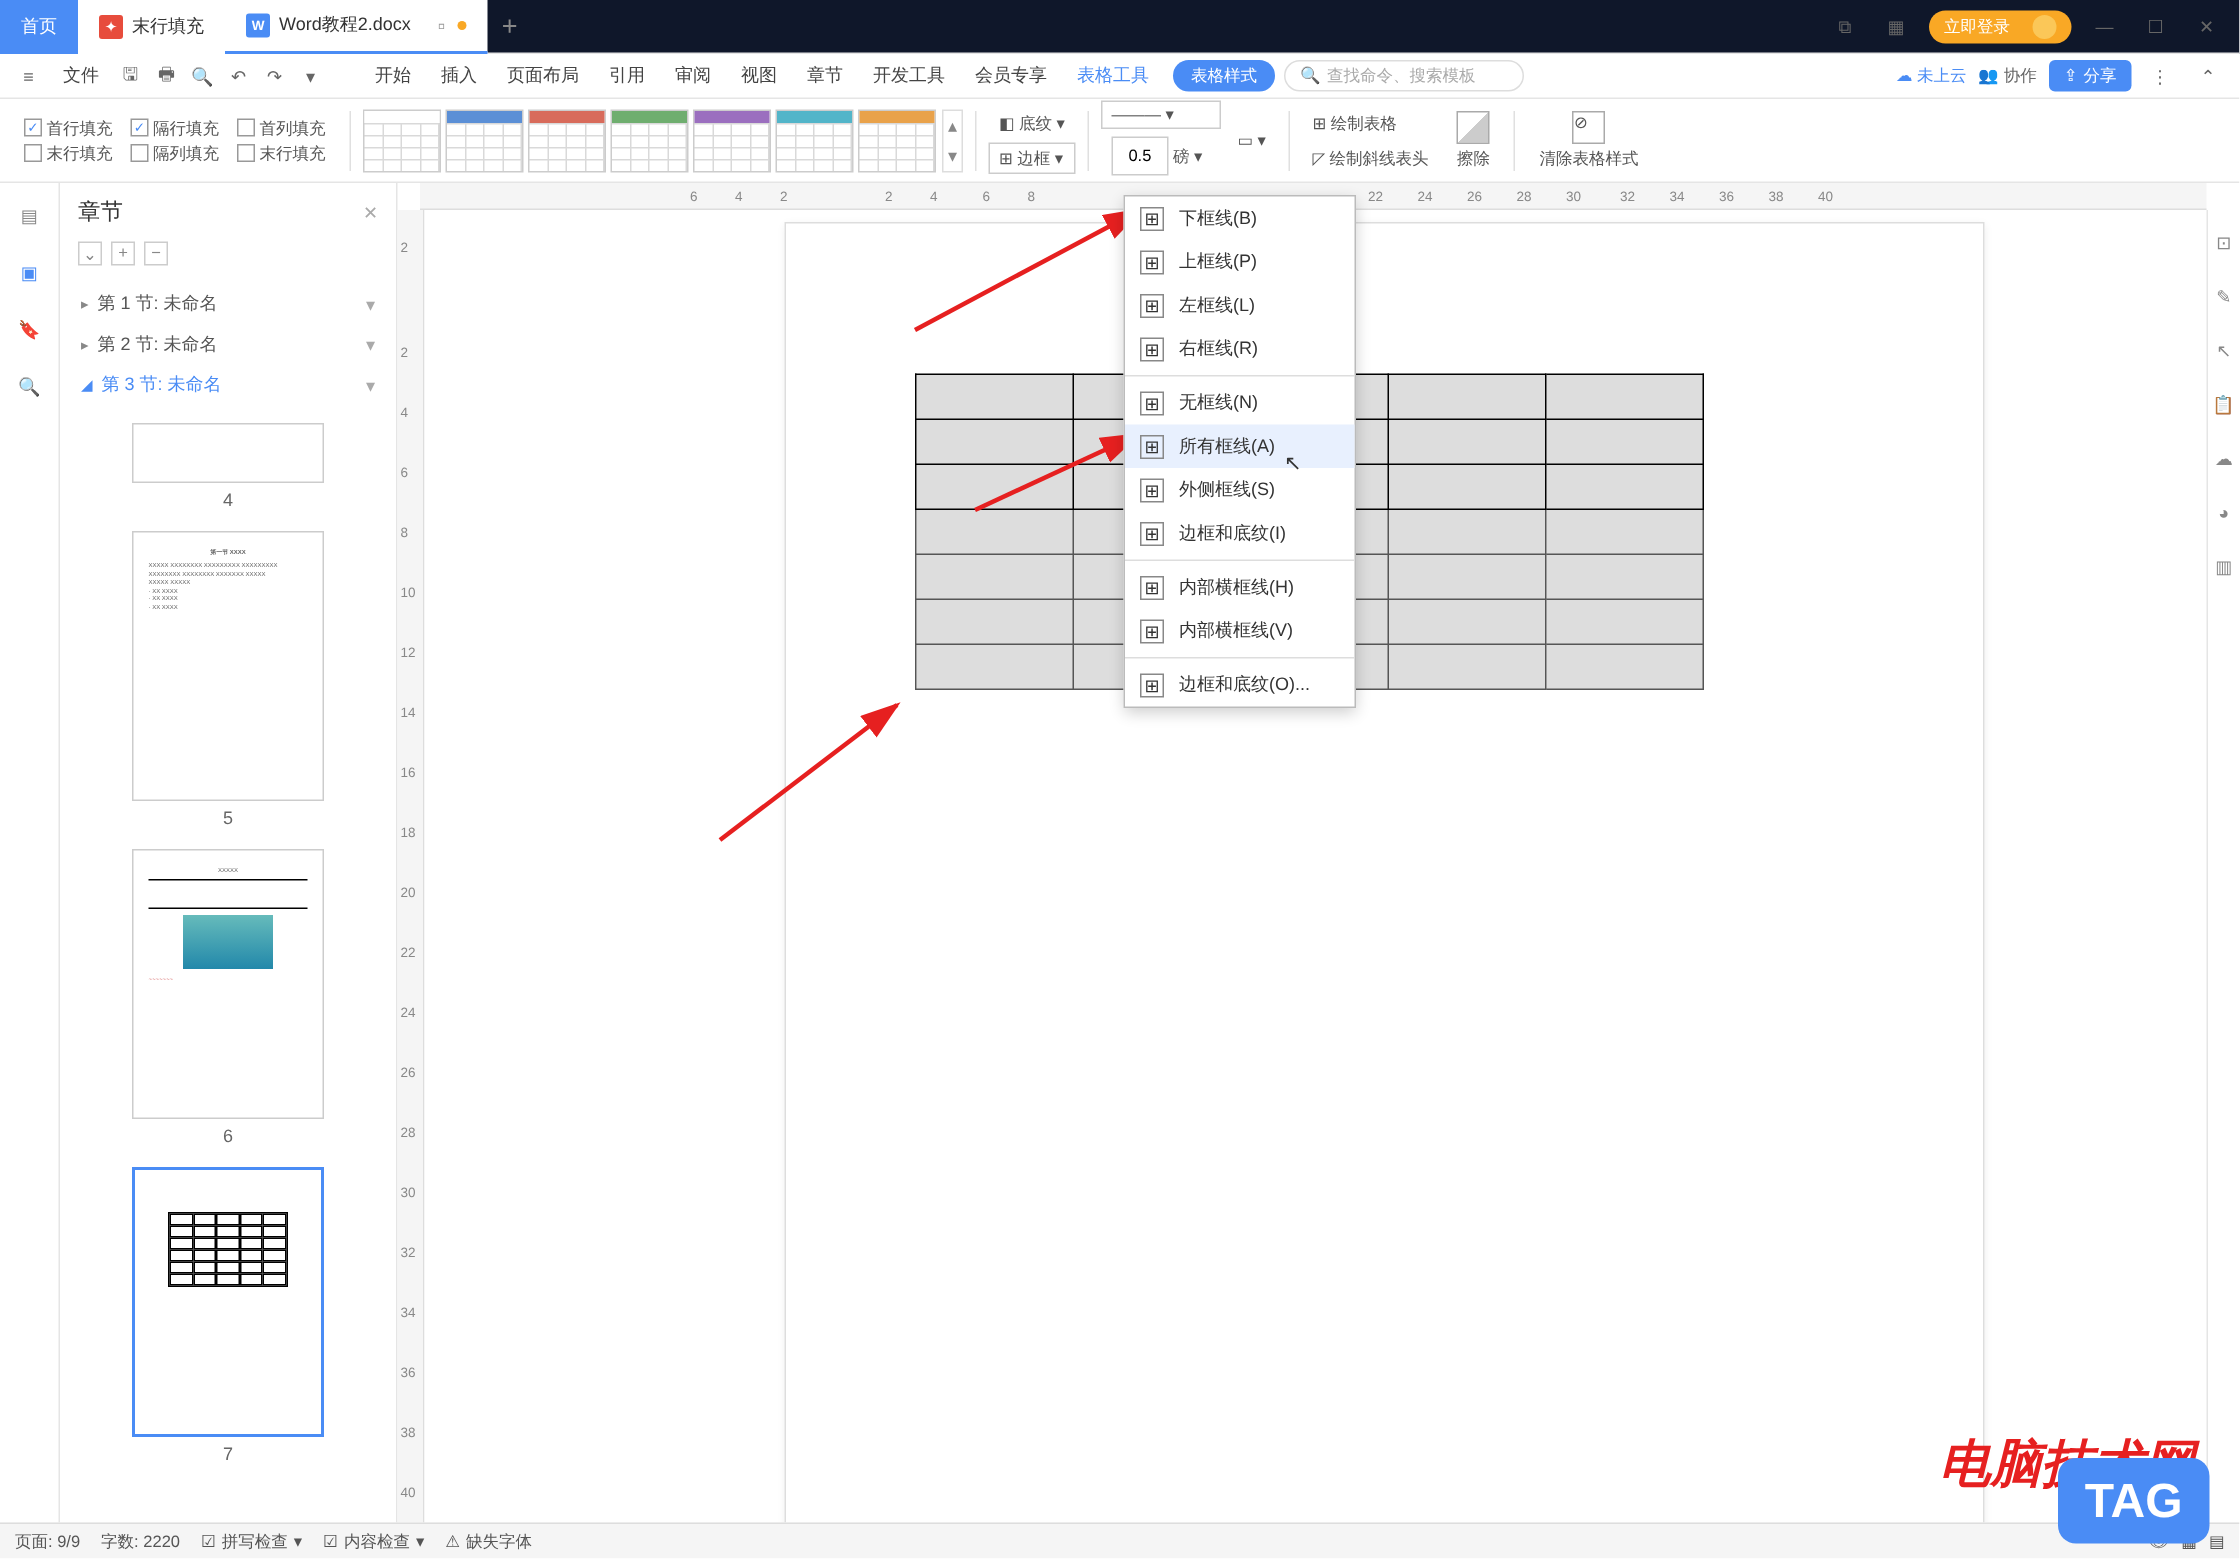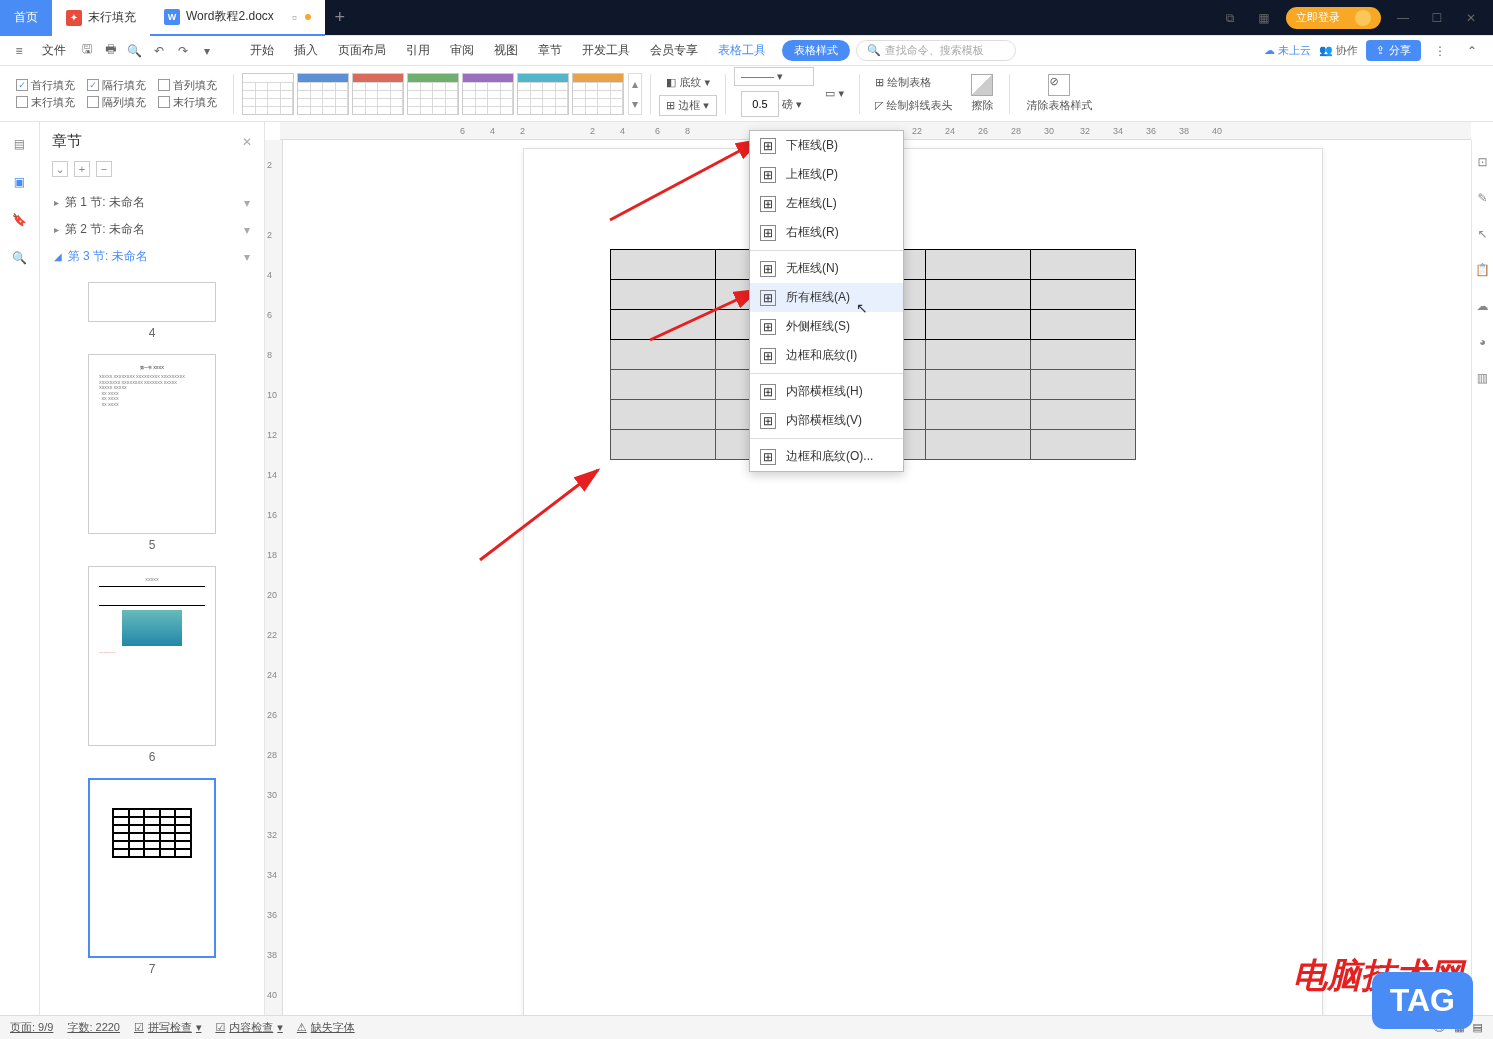--- a/index.html
+++ b/index.html
@@ -102,21 +102,21 @@
 .dd-item:hover, .dd-item.hover { background: #e8f0fe; }
 .dd-sep { height: 1px; background: #ddd; margin: 3px 0; }
 .dd-icon { width: 16px; height: 16px; border: 1px solid #888; display: flex; align-items: center; justify-content: center; }
 .cursor-img { position: absolute; left: 856px; top: 300px; font-size: 14px; z-index: 101; }
 
 
 .right-rail { position: absolute; right: 0; top: 140px; width: 22px; bottom: 24px; border-left: 1px solid #e5e5e5; display: flex; flex-direction: column; align-items: center; padding-top: 12px; gap: 16px; }
 
 
 .statusbar { position: absolute; left: 0; right: 0; bottom: 0; height: 24px; background: #f5f5f5; border-top: 1px solid #ddd; display: flex; align-items: center; padding: 0 10px; font-size: 11px; color: #555; gap: 14px; }
-.status-item { display: flex; align-items: center; gap: 4px; text-decoration: underline; }
+.status-item { display: flex; align-items: center; gap: 4px; }
 .statusbar-right { margin-left: auto; display: flex; gap: 8px; align-items: center; }
 
 
 .watermark { position: absolute; right: 30px; bottom: 40px; z-index: 50; font-family: "SimHei", sans-serif; }
 .wm-text { color: #e62020; font-size: 34px; font-weight: bold; font-style: italic; }
 .wm-tag { position: absolute; right: -10px; bottom: -30px; background: #4a8cf5; color: #fff; font-size: 32px; font-weight: bold; padding: 10px 18px; border-radius: 12px; }
 
 svg { display: block; }
 </style>
 </head>

